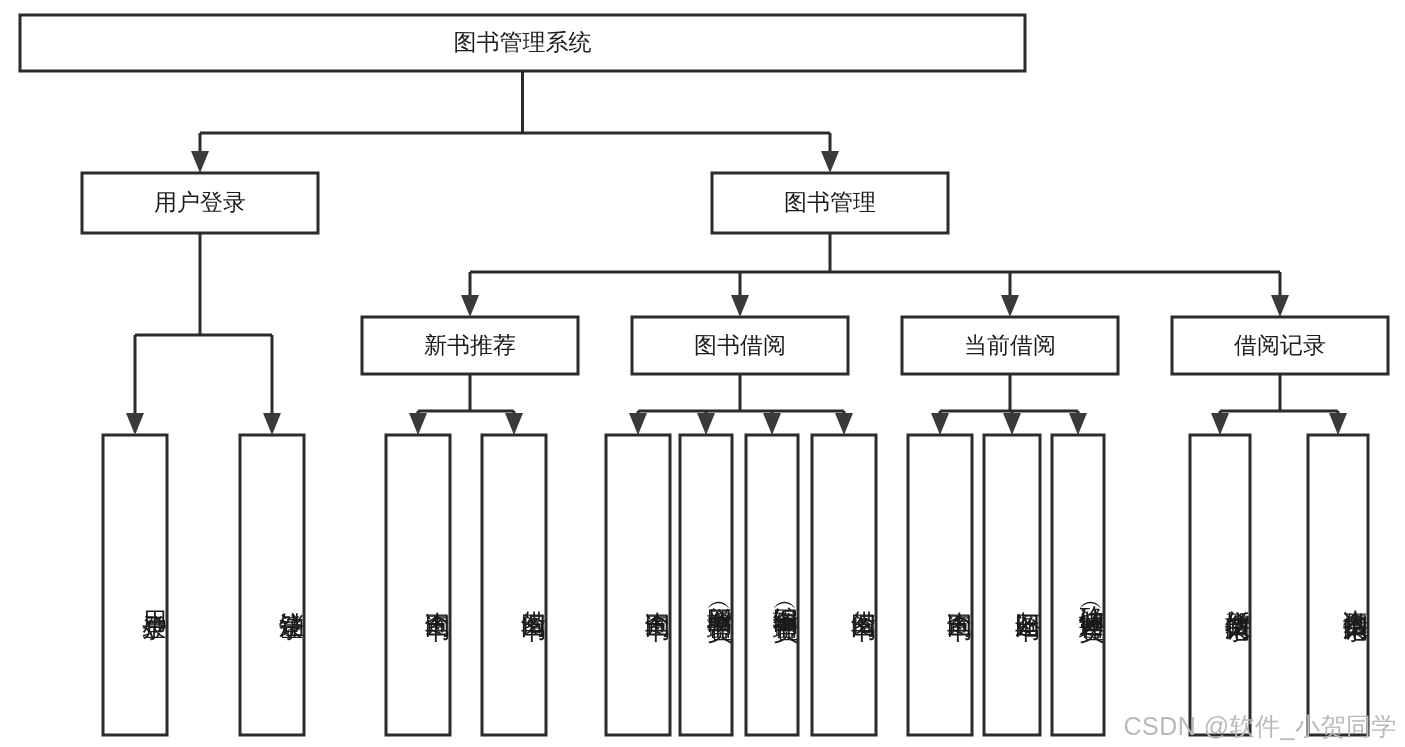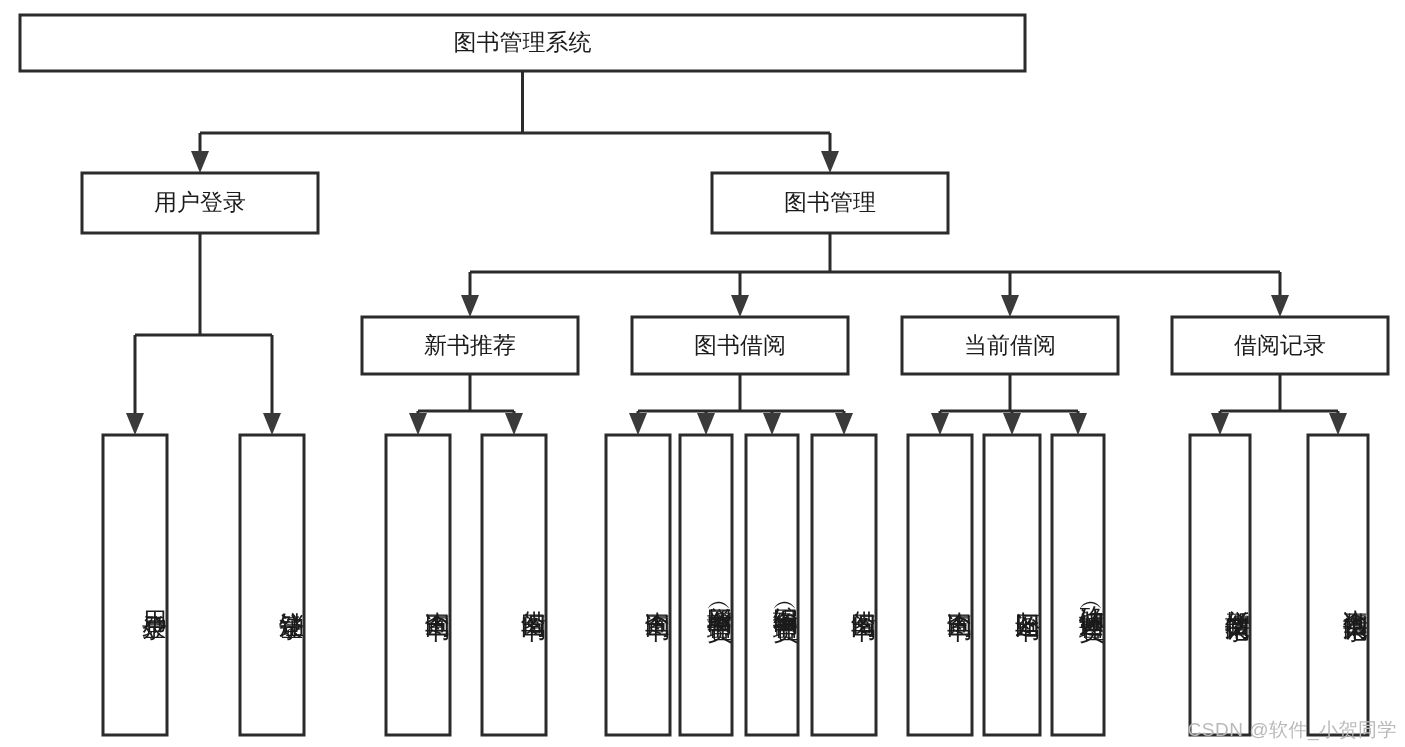--- a/index.html
+++ b/index.html
@@ -59,21 +59,21 @@
     letter-spacing: 2px;
     color: #1b1b1b;
     white-space: nowrap;
     pointer-events: none;
   }
   .watermark {
     position: absolute;
     right: 8px;
     bottom: 4px;
     font-family: "Liberation Sans", "DejaVu Sans", sans-serif;
-    font-size: 19px;
+    font-size: 25px;
     color: #b9b9b9;
     letter-spacing: 0.5px;
     user-select: none;
   }
 </style>
 </head>
 <body>
 
 <div id="diagram-root">
 

